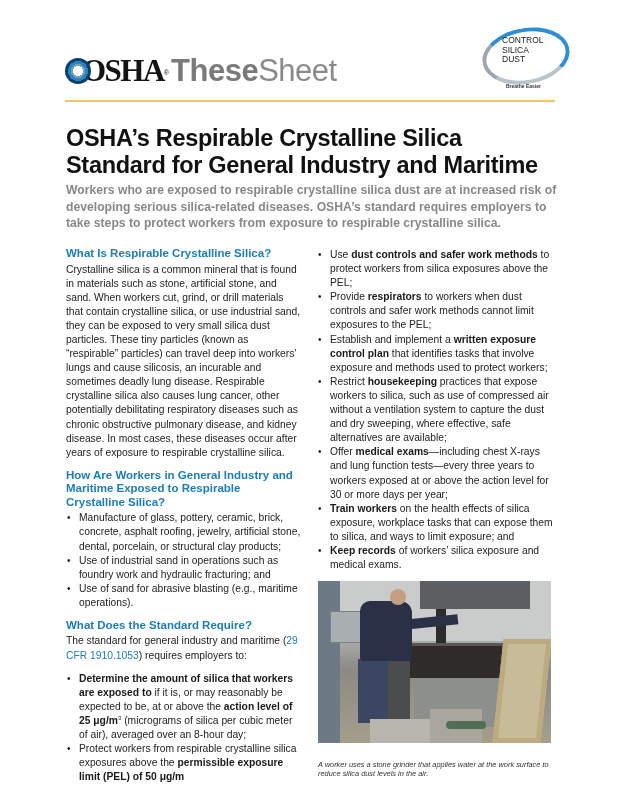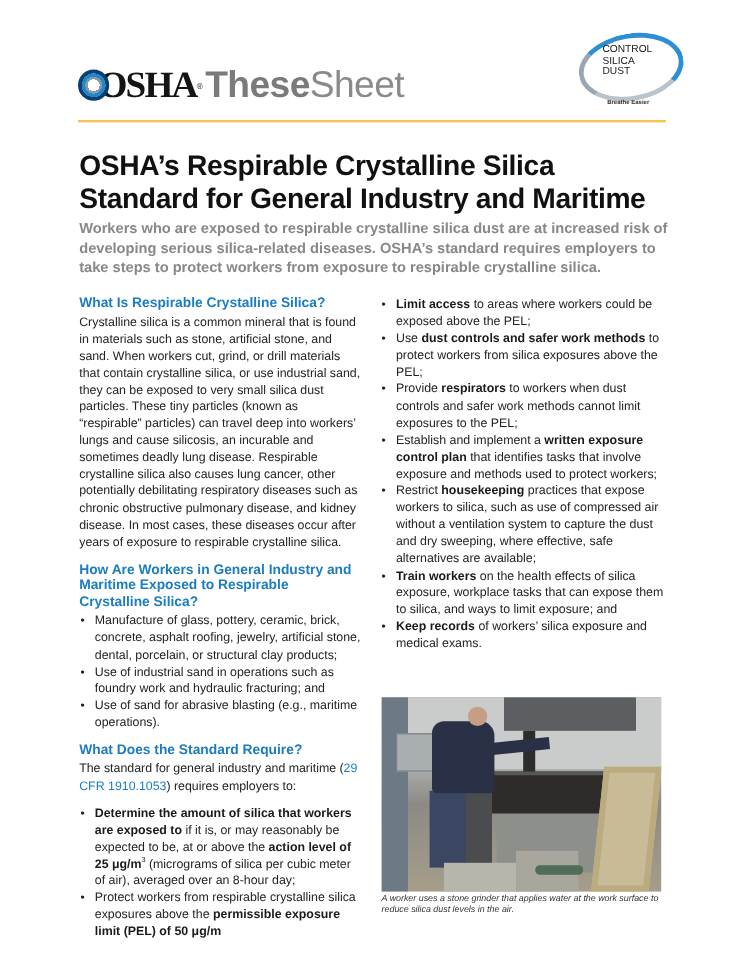--- a/index.html
+++ b/index.html
@@ -51,21 +51,21 @@
   .ph-apron { position: absolute; left: 70px; top: 72px; width: 22px; height: 70px; background: #4a4c4e; }
   .ph-slab { position: absolute; left: 86px; top: 62px; width: 108px; height: 32px; background: #2e2b2a; border-top: 3px solid #5a5654; transform: skewX(-4deg); }
   .ph-machine { position: absolute; left: 102px; top: 0; width: 110px; height: 28px; background: #5b5f62; }
   .ph-spindle { position: absolute; left: 118px; top: 28px; width: 10px; height: 34px; background: #2c2c2c; }
   .ph-base { position: absolute; left: 96px; top: 96px; width: 90px; height: 50px; background: #8d8f8b; }
   .ph-block1 { position: absolute; left: 52px; top: 138px; width: 76px; height: 24px; background: #b8b6ac; }
   .ph-block2 { position: absolute; left: 112px; top: 128px; width: 52px; height: 34px; background: #a9a79d; }
   .ph-frame { position: absolute; left: 180px; top: 58px; width: 48px; height: 104px; background: #c8bb97; border: 5px solid #bcab7f; box-sizing: border-box; transform: skewX(-6deg); }
   .ph-hose { position: absolute; left: 128px; top: 140px; width: 40px; height: 8px; border-radius: 6px; background: #4f6e55; }
 
-  .caption { position: absolute; left: 318px; top: 744px; width: 240px; font-style: italic; font-size: 7.4px; line-height: 9px; color: #333; }
+  .caption { position: absolute; left: 318px; top: 760px; width: 240px; font-style: italic; font-size: 7.4px; line-height: 9px; color: #333; }
 </style>
 </head>
 <body>
 
 <div class="header">
   <div class="osha-logo">
     <span class="osha-ring"></span>
     <span class="osha-text" style="margin-left:-9px;">OSHA</span>
       <span class="reg">®</span>
     <span class="fact">These</span>
@@ -108,25 +108,25 @@
     <p class="mb8"><span>The standard for general industry and maritime (</span><span class="link">29 CFR 1910.1053</span><span>) requires employers to:</span></p>
     <ul>
       <li><b>Determine the amount of silica that workers are exposed to</b><span> if it is, or may reasonably be expected to be, at or above the </span><b>action level of 25 μg/m</b><sup>3</sup><span> (micrograms of silica per cubic meter of air), averaged over an 8-hour day;</span></li>
       <li><span>Protect workers from respirable crystalline silica exposures above the </span><b>permissible exposure limit (PEL) of 50 μg/m</b></li>
     </ul>
   </section>
 </div>
 
 <div class="col col-right">
   <ul>
-    <li><b>Limit access</b><span> to areas where workers could be exposed above the PEL;</span></li>
     <li><span>Use </span><b>dust controls and safer work methods</b><span> to protect workers from silica exposures above the PEL;</span></li>
     <li><span>Provide </span><b>respirators</b><span> to workers when dust controls and safer work methods cannot limit exposures to the PEL;</span></li>
     <li><span>Establish and implement a </span><b>written exposure control plan</b><span> that identifies tasks that involve exposure and methods used to protect workers;</span></li>
     <li><span>Restrict </span><b>housekeeping</b><span> practices that expose workers to silica, such as use of compressed air without a ventilation system to capture the dust and dry sweeping, where effective, safe alternatives are available;</span></li>
+    <li><span>Offer </span><b>medical exams</b><span>—including chest X-rays and lung function tests—every three years to workers exposed at or above the action level for 30 or more days per year;</span></li>
     <li><b>Train workers</b><span> on the health effects of silica exposure, workplace tasks that can expose them to silica, and ways to limit exposure; and</span></li>
     <li><b>Keep records</b><span> of workers’ silica exposure and medical exams.</span></li>
   </ul>
 </div>
 
 <div class="photo" aria-label="Worker operating a stone grinder">
   <div class="ph-wall"></div>
   <div class="ph-machine"></div>
   <div class="ph-pillar"></div>
   <div class="ph-box"></div>

